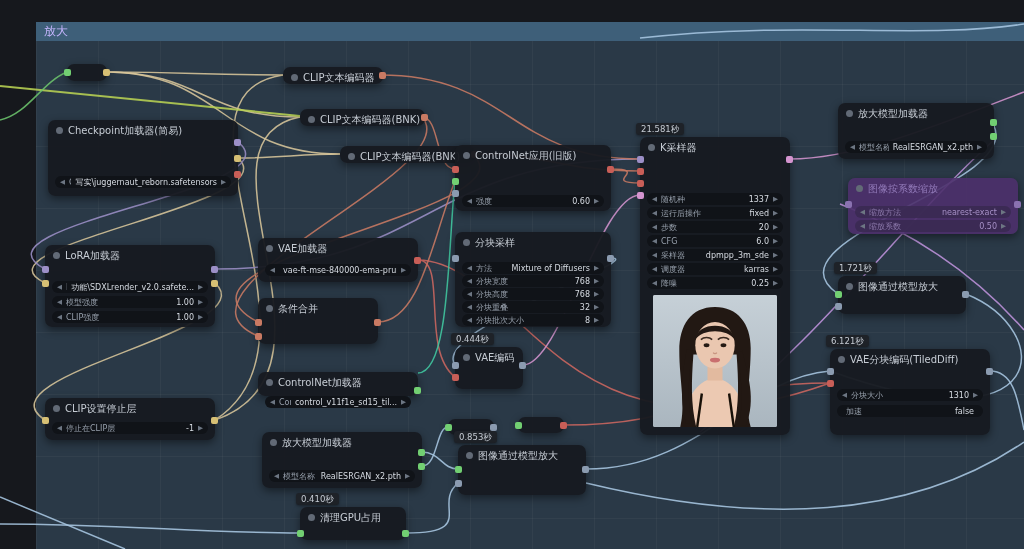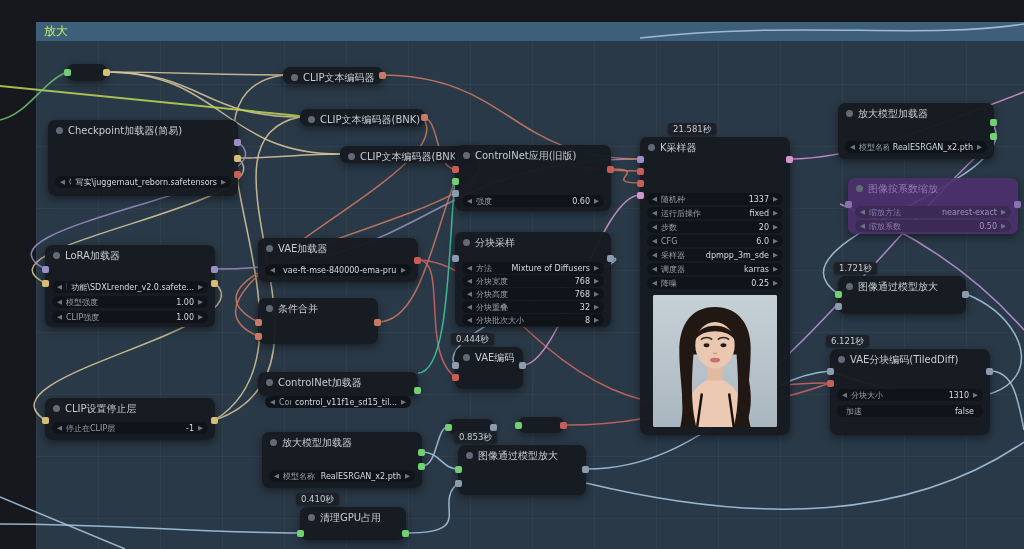--- a/index.html
+++ b/index.html
@@ -3,21 +3,21 @@
 <meta charset="utf-8">
 <style>
   html,body{margin:0;padding:0;background:#0e0f12;}
   #stage{position:relative;width:1024px;height:549px;background:#16181d;overflow:hidden;
          font-family:"DejaVu Sans",sans-serif;-webkit-font-smoothing:antialiased;}
   .group{position:absolute;left:36px;top:22px;width:988px;height:527px;background:#2a3947;
          background-image:linear-gradient(rgba(255,255,255,.035) 1px,transparent 1px),
                           linear-gradient(90deg,rgba(255,255,255,.035) 1px,transparent 1px);
          background-size:62px 62px;}
   .group-header{position:absolute;left:0;top:0;width:100%;height:19px;background:#3e5f79;
-         color:#bef264;font-size:12px;line-height:19px;padding-left:8px;box-sizing:border-box;}
+         color:#c4b5fd;font-size:12px;line-height:19px;padding-left:8px;box-sizing:border-box;}
   #wires{position:absolute;left:0;top:0;width:1024px;height:549px;pointer-events:none;}
   .node{position:absolute;background:rgba(23,26,32,.96);border-radius:7px;
         box-shadow:0 3px 8px rgba(0,0,0,.45);box-sizing:border-box;}
   .node.purple{background:rgba(76,48,108,.9);}
   .node-title{display:flex;align-items:center;gap:5px;height:17px;padding:2px 8px 0 8px;
         font-size:10px;color:#c6ccd4;white-space:nowrap;overflow:hidden;}
   .purple .node-title{color:#9179b8;}
   .collapse-dot{width:7px;height:7px;border-radius:50%;background:#626a76;flex:none;}
   .widget{position:absolute;left:7px;right:7px;height:12px;background:#101318;border-radius:7px;
         display:flex;align-items:center;font-size:8px;color:#98a1ad;padding:0 5px;overflow:hidden;}
@@ -299,21 +299,21 @@
       <div class="badge" style="left: 454px; top: 431px;">0.853秒</div>
       <div class="node" style="left: 458px; top: 445px; width: 128px; height: 50px;">
         <div class="node-title">
           <span class="collapse-dot"></span>
           <span>图像通过模型放大</span>
         </div>
         <span class="slot in" style="top: 21px; background: rgb(114, 207, 114);"></span>
         <span class="slot in" style="top: 35px; background: rgb(139, 155, 176);"></span>
         <span class="slot out" style="top: 21px; background: rgb(139, 155, 176);"></span>
       </div>
-      <div class="badge" style="left: 636px; top: 123px; margin-left: 32px;">21.581秒</div>
+      <div class="badge" style="left: 636px; top: 123px;">21.581秒</div>
       <div class="node" style="left: 640px; top: 137px; width: 150px; height: 298px;">
         <div class="node-title">
           <span class="collapse-dot"></span>
           <span>K采样器</span>
         </div>
         <span class="slot in" style="top: 19px; background: rgb(156, 143, 199);"></span>
         <span class="slot in" style="top: 31px; background: rgb(200, 94, 87);"></span>
         <span class="slot in" style="top: 43px; background: rgb(200, 94, 87);"></span>
         <span class="slot in" style="top: 55px; background: rgb(212, 148, 207);"></span>
         <span class="slot out" style="top: 19px; background: rgb(212, 148, 207);"></span>

